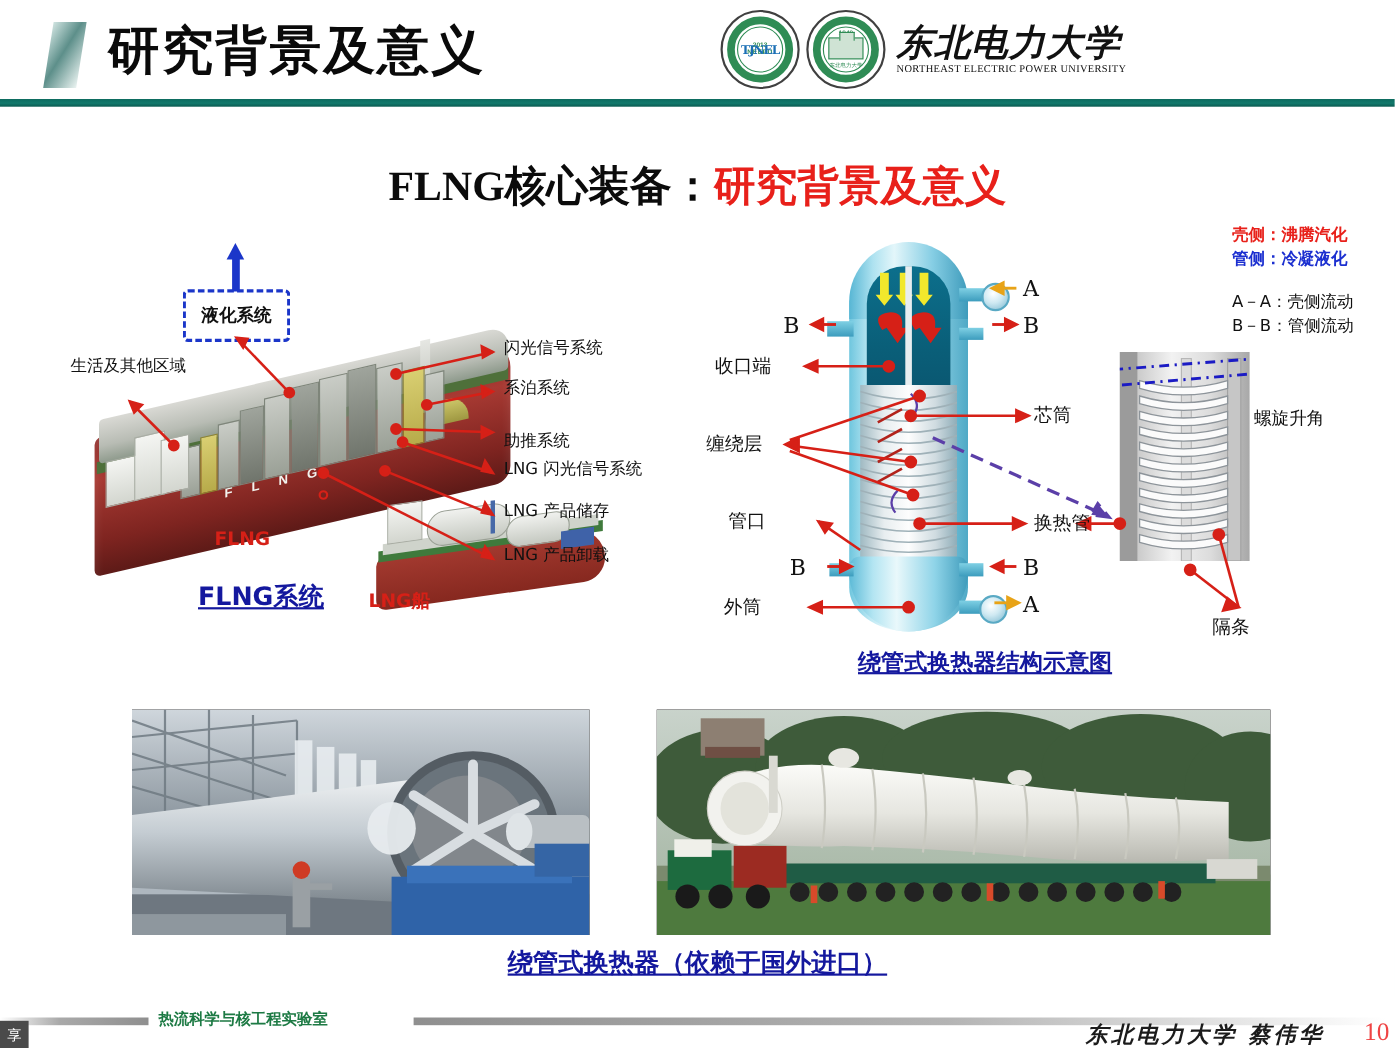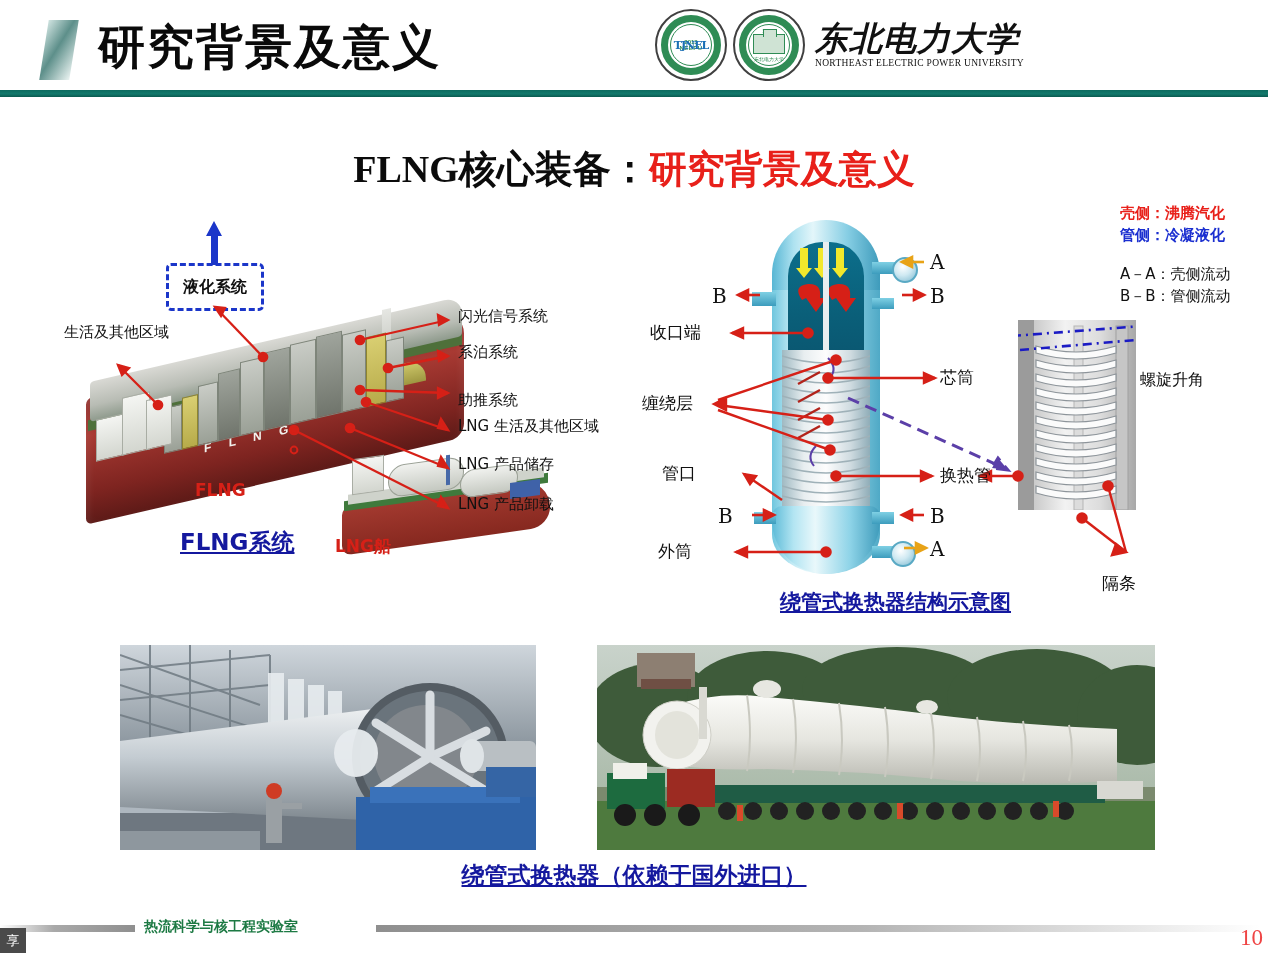--- a/index.html
+++ b/index.html
@@ -264,21 +264,21 @@
       <g stroke="#d62017" stroke-width="2.3" fill="#d62017">
         <path d="M155,92 L203,142"></path>
           <circle cx="203" cy="142" r="4.2"></circle>
         <polygon points="155,92 161,101 165,93"></polygon>
       </g>
     </svg>
 
     <div class="lbl" style="left:398px;top:92px;">闪光信号系统</div>
     <div class="lbl" style="left:398px;top:128px;">系泊系统</div>
     <div class="lbl" style="left:398px;top:176px;">助推系统</div>
-    <div class="lbl" style="left:398px;top:202px;">LNG 生活及其他区域</div>
+    <div class="lbl" style="left:398px;top:202px;">LNG 闪光信号系统</div>
     <div class="lbl" style="left:398px;top:240px;">LNG 产品储存</div>
     <div class="lbl" style="left:398px;top:280px;">LNG 产品卸载</div>
     <div class="lbl" style="left:4px;top:108px;">生活及其他区域</div>
 
     <div class="lbl lbl-red" style="left:135px;top:265px;font-size:17px;">FLNG</div>
     <div class="lbl lbl-red" style="left:275px;top:320px;font-size:17px;">LNG船</div>
     <div class="cap-blue" style="position:absolute;left:120px;top:312px;font-size:23px;">FLNG系统</div>
   </div>
 
   <div class="hx-fig">
@@ -444,21 +444,21 @@
     <div class="mk" style="left:78px;top:304px;">B</div>
     <div class="mk" style="left:290px;top:304px;">B</div>
     <div class="mk" style="left:290px;top:337px;">A</div>
 
     <div class="lbl" style="left:10px;top:121px;font-size:17px;">收口端</div>
     <div class="lbl" style="left:300px;top:166px;font-size:17px;">芯筒</div>
     <div class="lbl" style="left:2px;top:192px;font-size:17px;">缠绕层</div>
     <div class="lbl" style="left:22px;top:262px;font-size:17px;">管口</div>
     <div class="lbl" style="left:18px;top:340px;font-size:17px;">外筒</div>
     <div class="lbl" style="left:300px;top:264px;font-size:17px;">换热管</div>
-    <div class="lbl" style="left:462px;top:372px;font-size:17px;">隔条</div>
+    <div class="lbl" style="left:462px;top:358px;font-size:17px;">隔条</div>
     <div class="lbl" style="left:500px;top:170px;font-size:16px;">螺旋升角</div>
 
     <div class="cap-blue" style="position:absolute;left:140px;top:388px;font-size:21px;">绕管式换热器结构示意图</div>
   </div>
 
   <div class="photo photo1">
     <svg viewBox="0 0 416 205" width="416" height="205" preserveAspectRatio="none">
       <defs>
         <linearGradient id="fpw" x1="0" y1="0" x2="0" y2="1">
           <stop offset="0" stop-color="#cfd6dc"></stop>
@@ -593,17 +593,18 @@
       <rect x="500" y="136" width="46" height="18" fill="#d8d8d2"></rect>
     </svg>
   </div>
 
   <div class="cap-blue" style="position:absolute;left:0;top:860px;width:1268px;text-align:center;font-size:23px;">绕管式换热器（依赖于国外进口）</div>
 
   <div class="footer">
     <div class="f-bar-l"></div>
     <div class="f-lab">热流科学与核工程实验室</div>
     <div class="f-bar-r"></div>
+    <div class="f-sign">东北电力大学 蔡伟华</div>
     <div class="f-page">10</div>
   </div>
   <div class="corner-tab">享</div>
 
 </div>
 
 </body></html>

